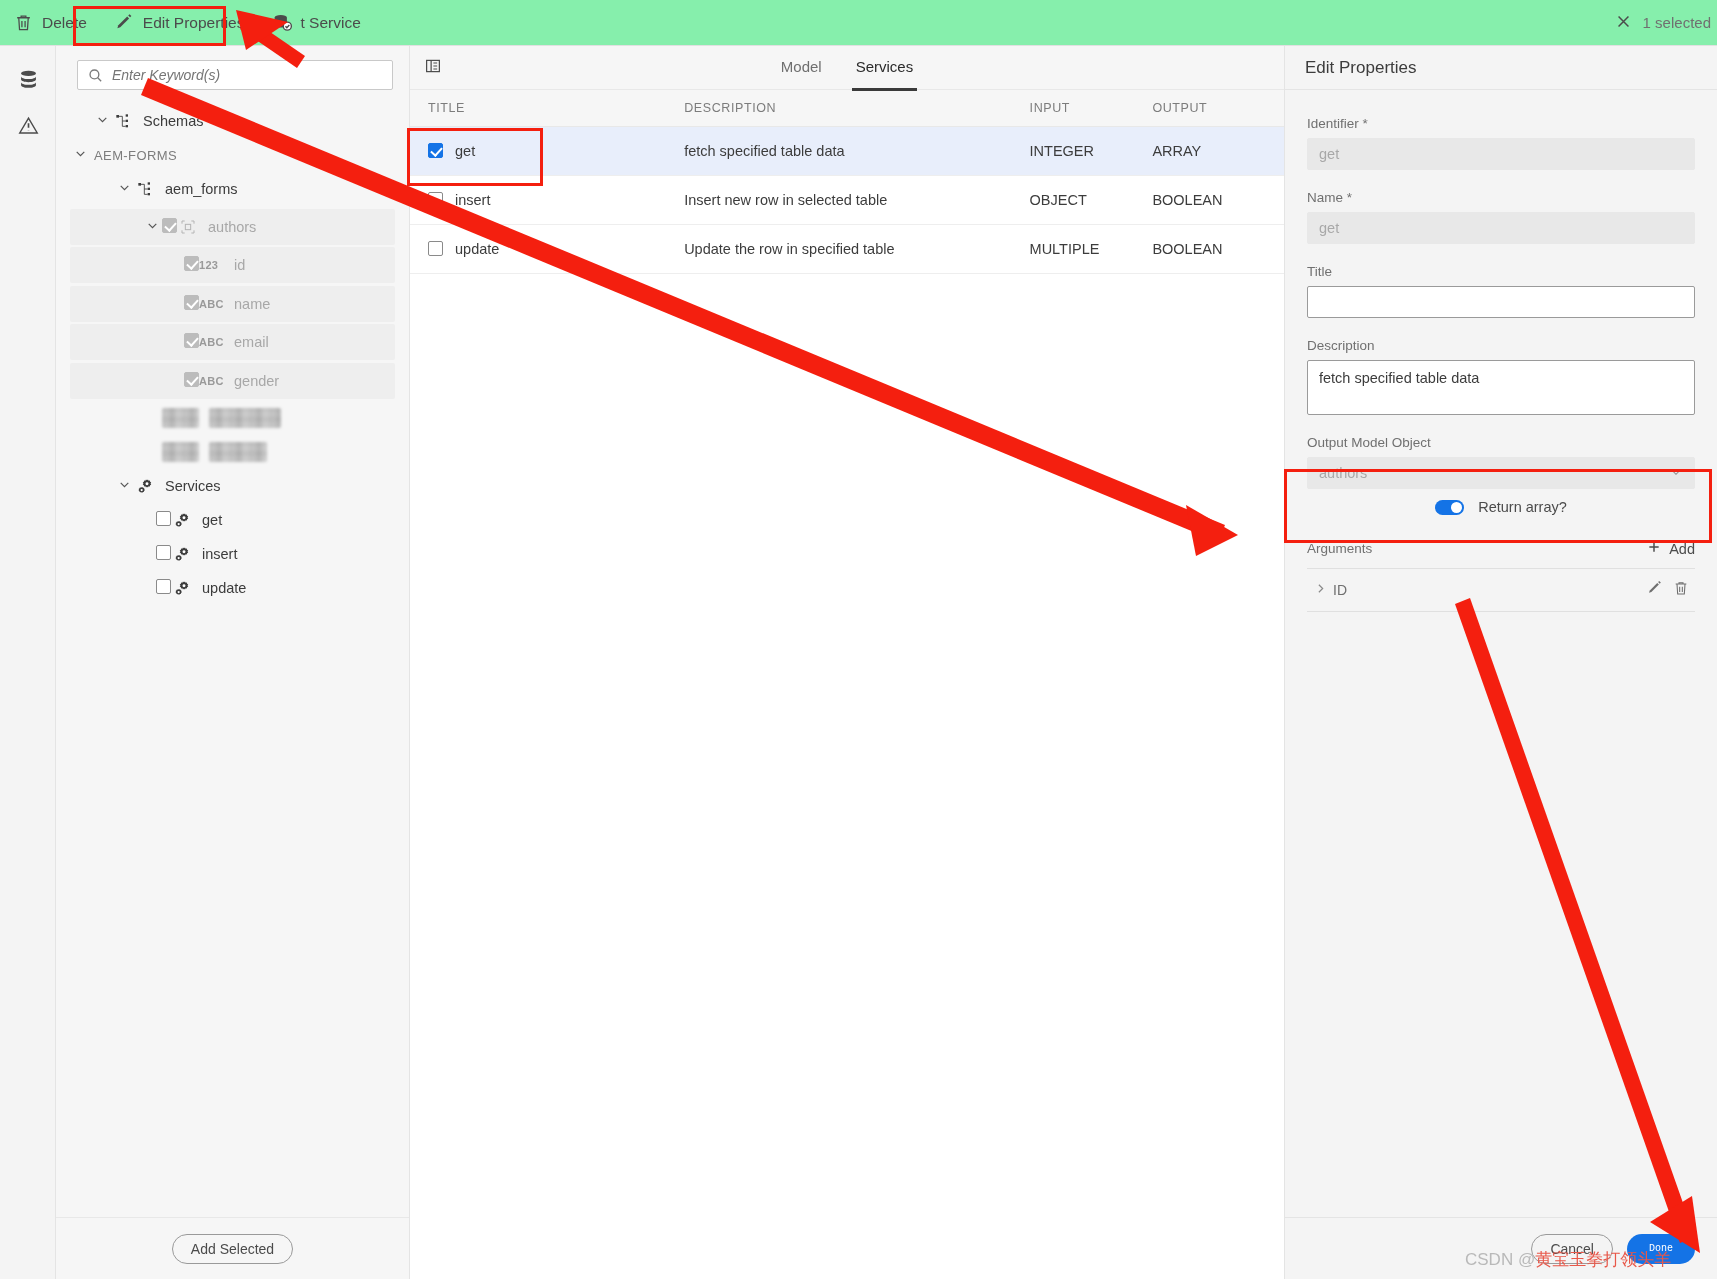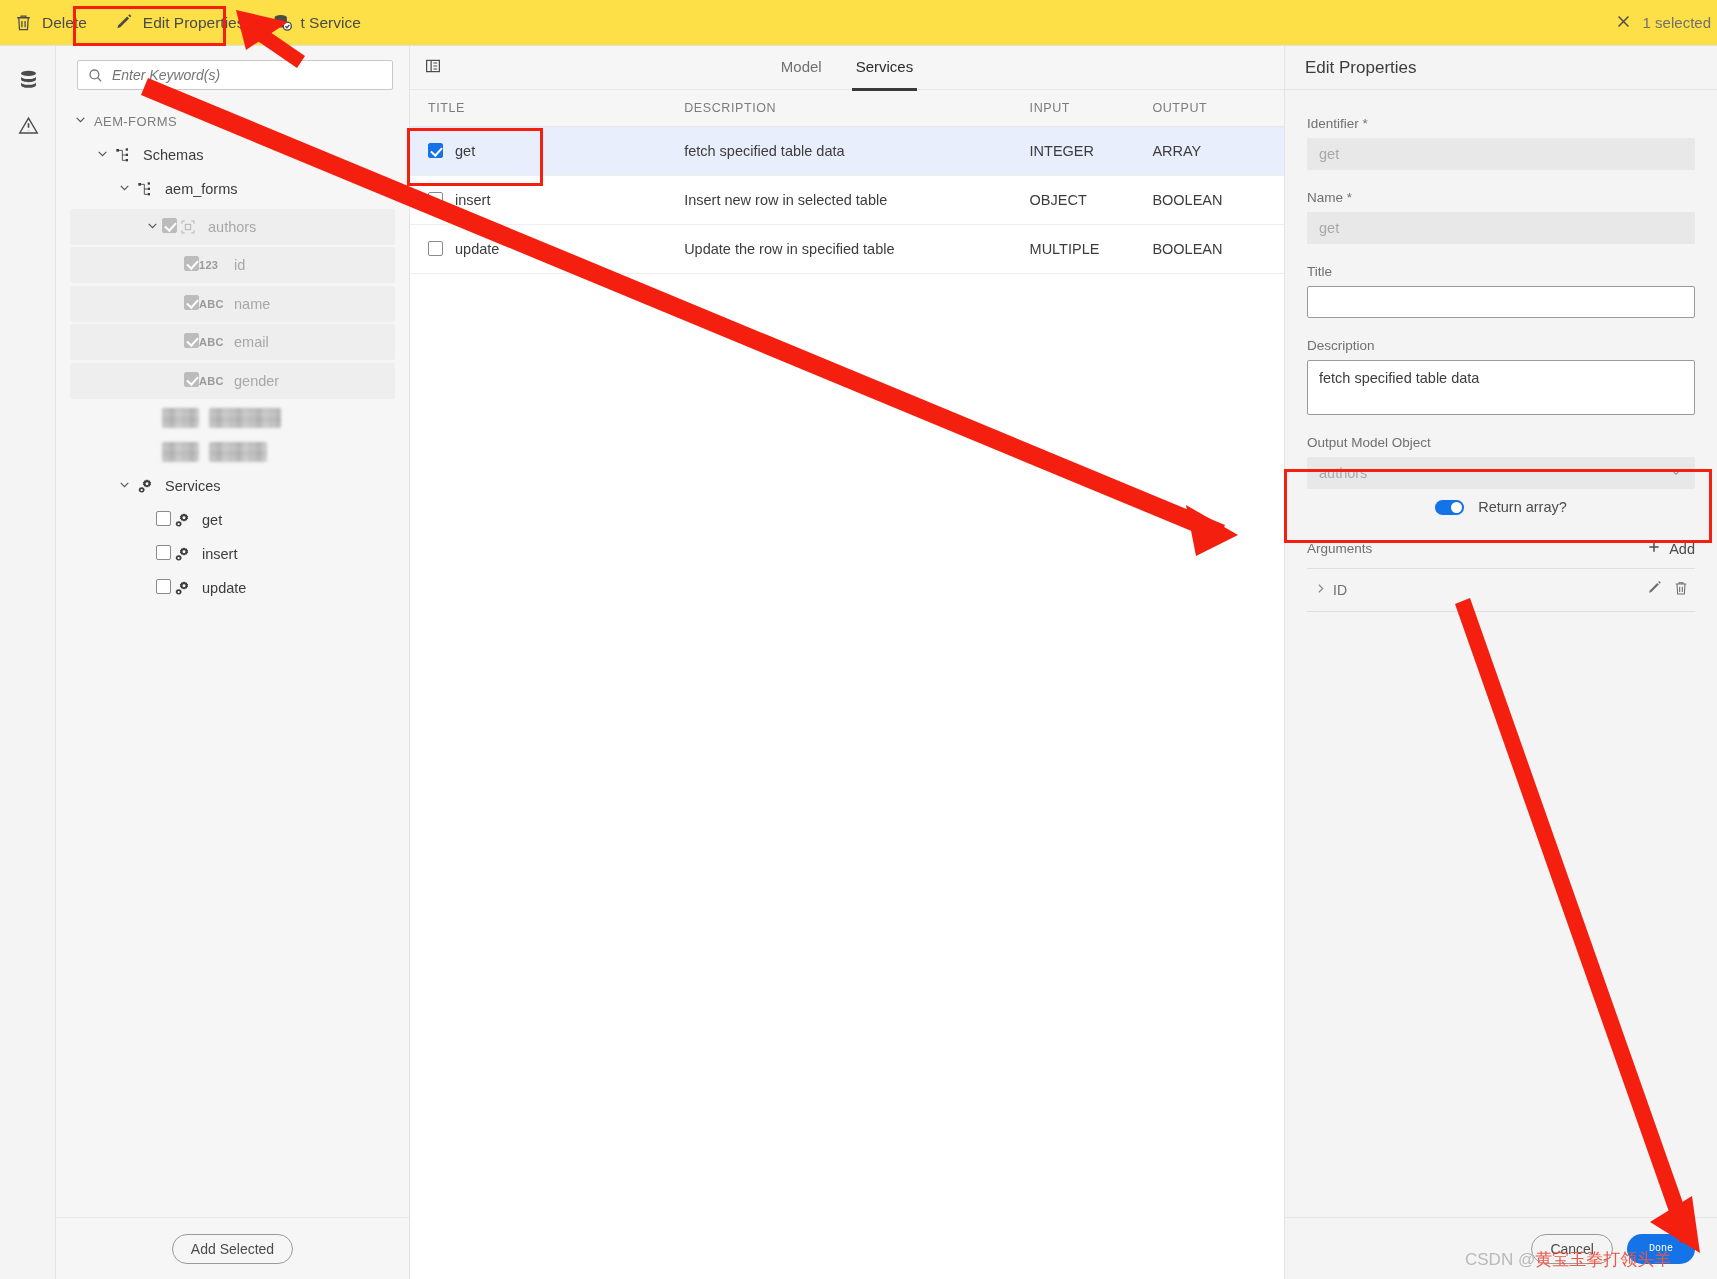--- a/index.html
+++ b/index.html
@@ -9,21 +9,21 @@
     font-family: "Liberation Sans", sans-serif;
     background: #f4f4f4;
     color: #4b4b4b;
     overflow: hidden;
     position: relative;
   }
 
   
   .toolbar {
     position: absolute; left: 0; top: 0; width: 1717px; height: 46px;
-    background: #fde047;
+    background: #86efac;
     border-bottom: 1px solid #e1e1e1;
     display: flex; align-items: center;
   }
   .tb-btn {
     display: flex; align-items: center; gap: 9px;
     height: 46px; padding: 0 14px;
     font-size: 15.5px; color: #4b4b4b;
     cursor: pointer; white-space: nowrap;
   }
   .tb-btn .ico { display: block; width: 19px; height: 19px; }
@@ -302,41 +302,41 @@
           <svg viewBox="0 0 24 24" width="17" height="17" fill="none" stroke="#7a7a7a" stroke-width="1.9">
             <circle cx="10.5" cy="10.5" r="6.2"></circle>
               <path d="M15.2 15.2L20 20"></path>
           </svg>
         </span>
         <input type="text" placeholder="Enter Keyword(s)" style="">
       </div>
     </div>
 
     <div class="tree" id="tree-root">
-        <div class="tnode" style="padding-left: 14px;">
-          <span class="chev"><svg viewBox="0 0 24 24" width="13" height="13" fill="none" stroke="#555" stroke-width="2.2">
-              <path d="M5 9l7 7 7-7"></path>
-            </svg></span>
-          <span class="lbl" style="font-size:13px;color:#7c7c7c;letter-spacing:.4px;margin-left:4px">AEM-FORMS</span>
-        </div>
         <div class="tnode" style="padding-left: 36px;">
           <span class="chev"><svg viewBox="0 0 24 24" width="13" height="13" fill="none" stroke="#555" stroke-width="2.2">
               <path d="M5 9l7 7 7-7"></path>
             </svg></span>
           <span class="tico">
             <svg viewBox="0 0 24 24" width="16" height="16" fill="#3c3c3c">
               <rect x="2" y="3" width="4" height="4"></rect>
               <rect x="16" y="2" width="3.5" height="3.5"></rect>
               <rect x="16" y="10" width="3.5" height="3.5"></rect>
               <rect x="16" y="18" width="3.5" height="3.5"></rect>
               <path d="M6 5h5v15h5" stroke="#3c3c3c" stroke-width="1.3" fill="none"></path>
               <path d="M11 12h5" stroke="#3c3c3c" stroke-width="1.3" fill="none"></path>
             </svg>
           </span>
           <span class="lbl">Schemas</span>
+        </div>
+        <div class="tnode" style="padding-left: 14px;">
+          <span class="chev"><svg viewBox="0 0 24 24" width="13" height="13" fill="none" stroke="#555" stroke-width="2.2">
+              <path d="M5 9l7 7 7-7"></path>
+            </svg></span>
+          <span class="lbl" style="font-size:13px;color:#7c7c7c;letter-spacing:.4px;margin-left:4px">AEM-FORMS</span>
         </div>
         <div class="tnode" style="padding-left: 58px;">
           <span class="chev"><svg viewBox="0 0 24 24" width="13" height="13" fill="none" stroke="#555" stroke-width="2.2">
               <path d="M5 9l7 7 7-7"></path>
             </svg></span>
           <span class="tico">
             <svg viewBox="0 0 24 24" width="16" height="16" fill="#3c3c3c">
               <rect x="2" y="3" width="4" height="4"></rect>
               <rect x="16" y="2" width="3.5" height="3.5"></rect>
               <rect x="16" y="10" width="3.5" height="3.5"></rect>

